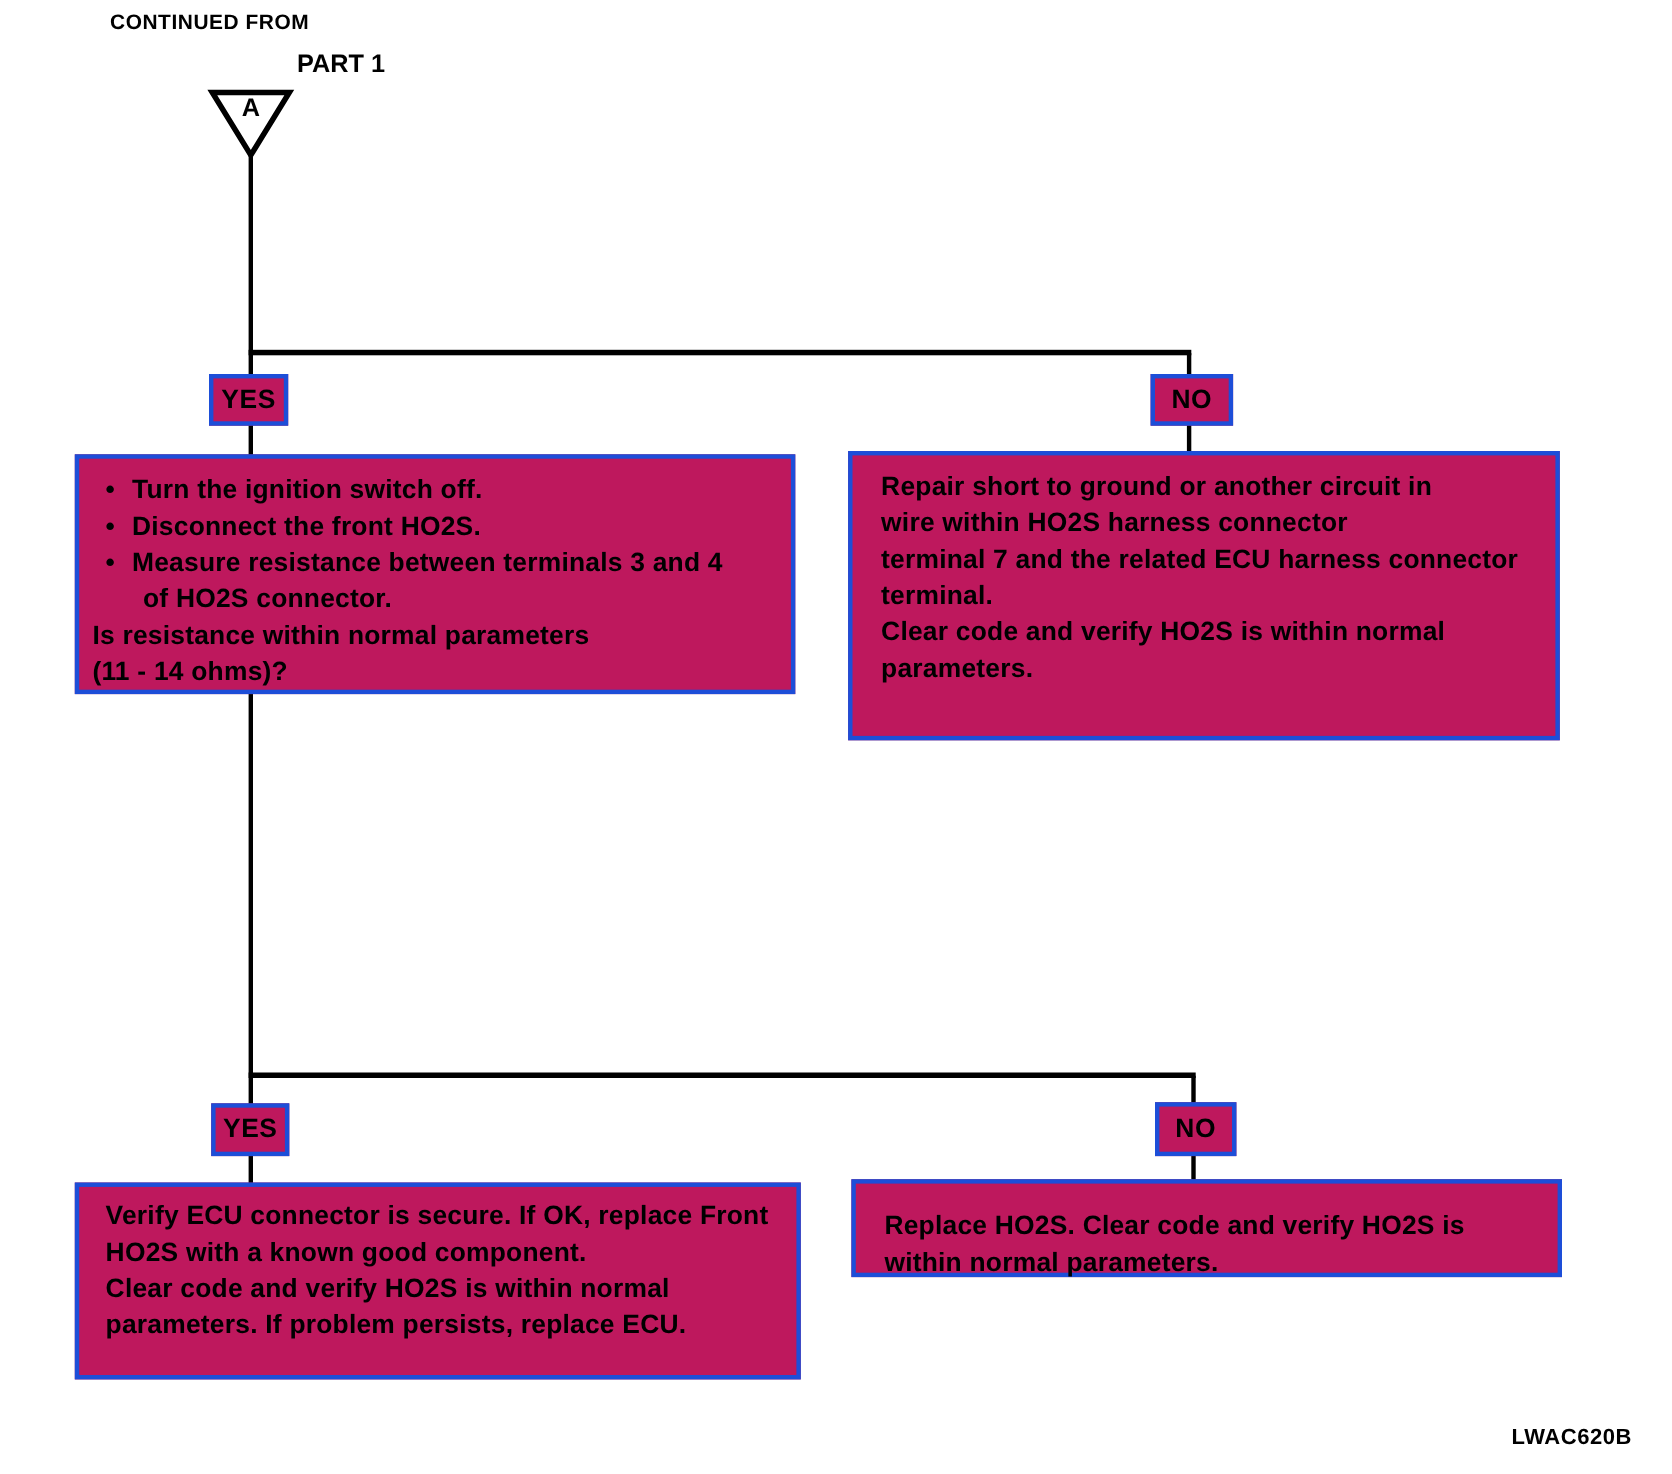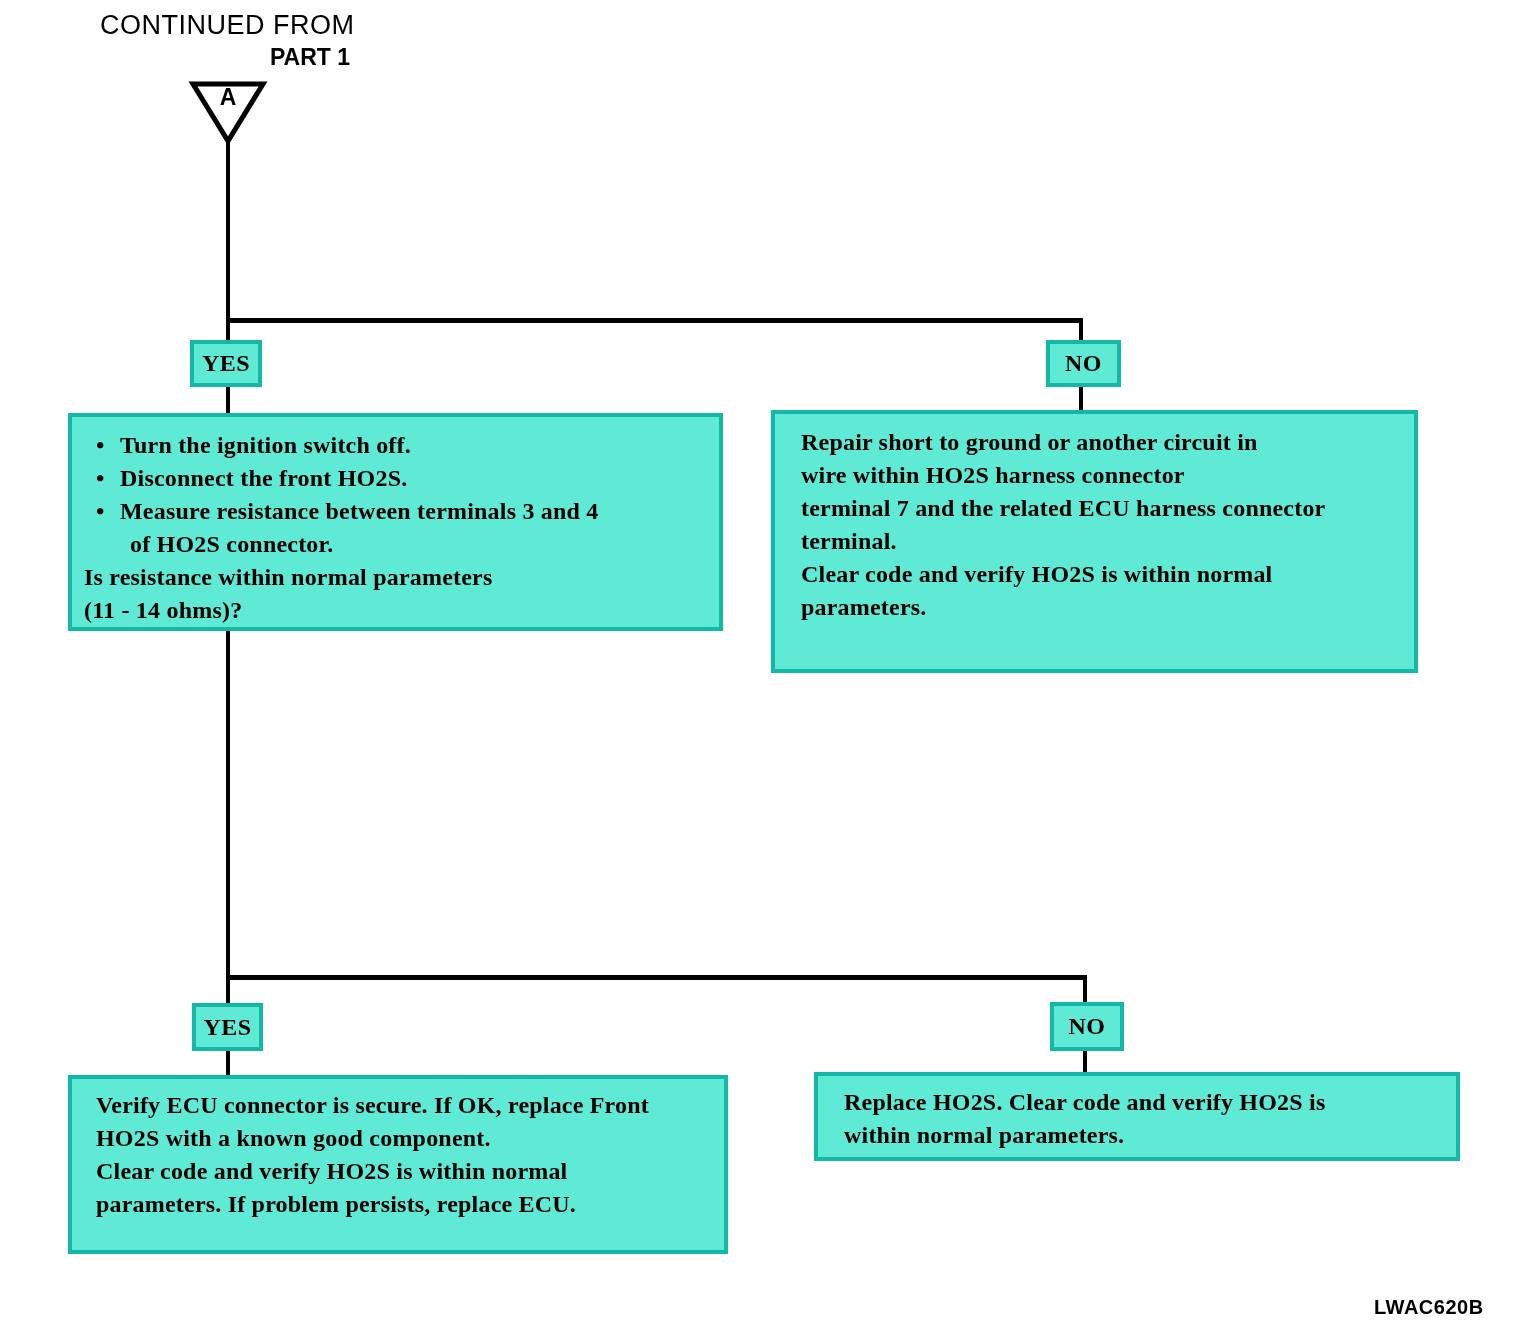--- a/index.html
+++ b/index.html
@@ -8,25 +8,24 @@
     width: 1520px;
     height: 1340px;
     background: #ffffff;
     color: #000000;
     font-family: "Liberation Sans", sans-serif;
     overflow: hidden;
   }
   .line { position: absolute; background: #000000; }
   .node {
     position: absolute;
-    border: 4px solid #14b8a6;
-    background: #5eead4;
+    border: 4px solid #1d4ed8;
+    background: #be185d;
     box-sizing: border-box;
     z-index: 2;
-    font-family: Liberation Serif, serif;
   }
   .decision {
     display: flex;
     align-items: center;
     justify-content: center;
     font-weight: 800;
     font-size: 24px;
     letter-spacing: 0.5px;
   }
   .stepbox {
@@ -36,24 +35,24 @@
     letter-spacing: 0.2px;
   }
   .stepbox .row { white-space: nowrap; }
   .b-row { display: flex; }
   .b-marker { width: 38px; padding-left: 14px; box-sizing: border-box; }
   .b-cont { padding-left: 48px; }
   .b-plain { padding-left: 2px; }
   .pad-box1 { padding: 12px 6px 0 10px; }
   .pad-box2 { padding: 12px 6px 0 26px; }
   .pad-box3 { padding: 10px 4px 0 18px; }
-  .pad-box4 { padding: 10px 6px 0 26px; margin-left: 40px; }
+  .pad-box4 { padding: 22px 6px 0 26px; }
   .title-main {
     position: absolute; left: 100px; top: 10px;
-    font-size: 27px; font-weight: 400; letter-spacing: 0.5px;
+    font-size: 19px; font-weight: 700; letter-spacing: 0.5px;
   }
   .title-sub {
     position: absolute; left: 100px; top: 44px; width: 250px;
     text-align: right; font-size: 23px; font-weight: 700;
   }
   .tri-wrap { position: absolute; left: 187px; top: 78px; width: 82px; height: 68px; }
   .tri-label {
     position: absolute; left: 187px; top: 84px; width: 82px;
     text-align: center; font-size: 23px; font-weight: 800; z-index: 3;
   }

